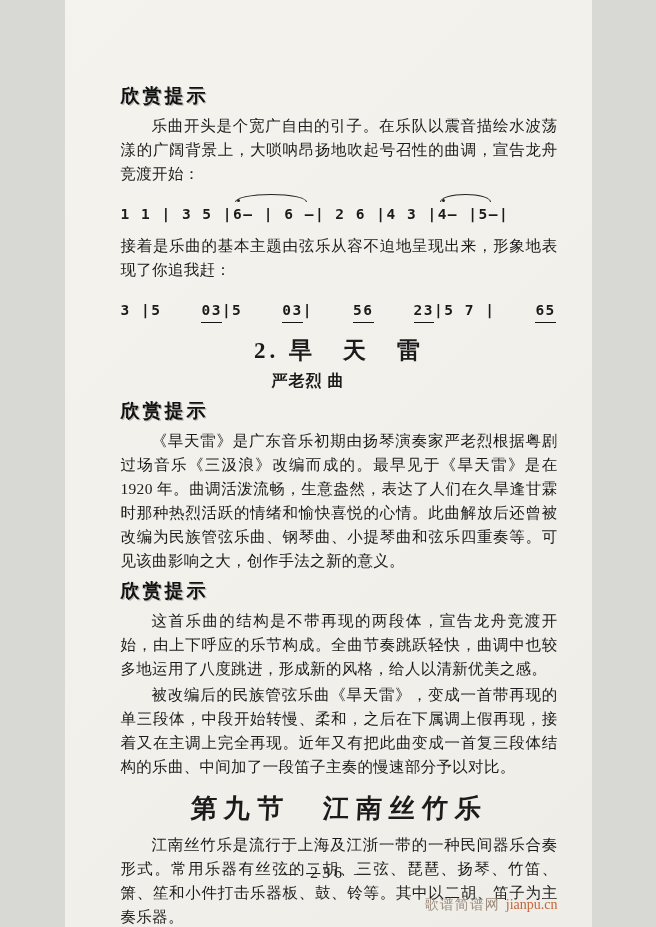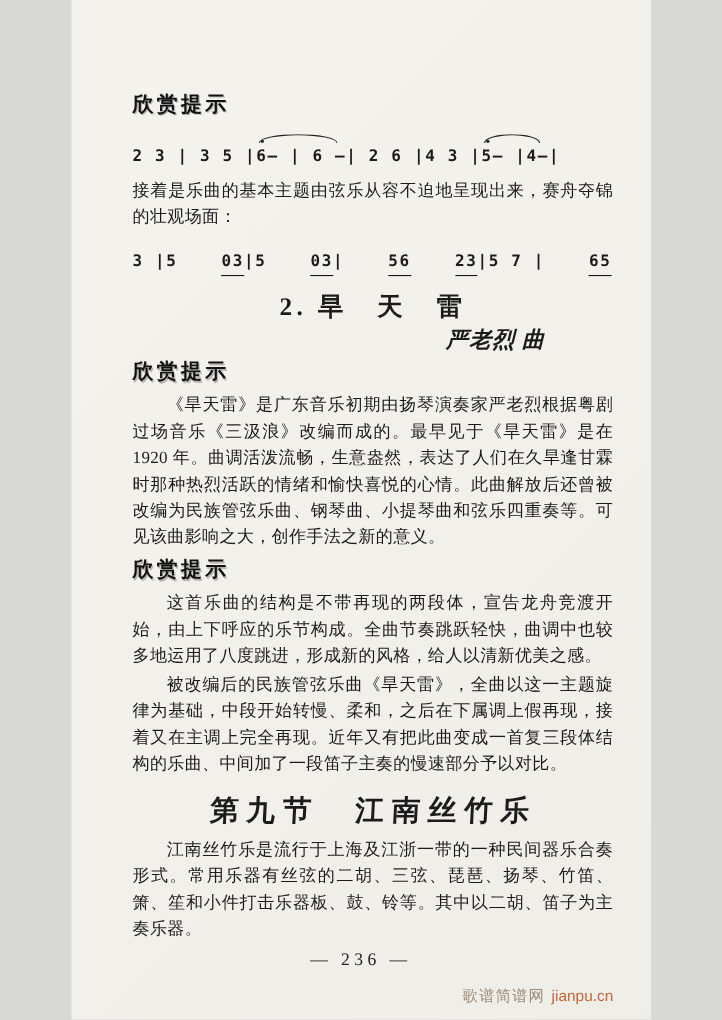--- a/index.html
+++ b/index.html
@@ -52,27 +52,26 @@
     background:#222;top:-3px;left:4px;
   }
   .piece-title{
     text-align:center;
     font-size:23px;
     font-weight:600;
     letter-spacing:4px;
     margin:16px 0 2px 0;
   }
   .composer{
-    text-align:right;
+    text-align:center;
     padding-right:62px;
-    font-size:20px;
+    font-size:16px;
     font-weight:600;
     letter-spacing:1px;
     margin:6px 0 2px 0;
-    font-style:italic;
   }
   .chapter-heading{
     text-align:center;
     font-size:26px;
     font-weight:700;
     letter-spacing:7px;
     margin:18px 0 12px 0;
     transform:skewX(-3deg);
   }
   .page-number{
@@ -82,53 +81,54 @@
     text-align:center;
     font-size:16px;
     letter-spacing:4px;
     color:#222;
   }
   .watermark{
     position:absolute;
     right:34px;
     bottom:10px;
     font-size:14px;
-    font-family:Liberation Sans, sans-serif;
+    font-family:Liberation Serif, serif;
   }
   .watermark .wm-cn{color:#9c8c7c;letter-spacing:1px;}
   .watermark .wm-en{color:#c4653a;margin-left:6px;}
 </style>
 </head>
 <body>
 
 <div class="page">
 
   <div class="black-header">欣赏提示</div>
 
+  <p class="body-para">乐曲开头是个宽广自由的引子。在乐队以震音描绘水波荡漾的广阔背景上，大唢呐昂扬地吹起号召性的曲调，宣告龙舟竞渡开始：</p>
 
-  <div class="jianpu"><span>2 3 | 3 5 | </span><span class="narc ndot">6— | 6 —</span><span> | 2 6 |4 3 |</span><span class="narc ndot">5—  |4—</span><span>  |</span></div>
+  <div class="jianpu"><span>1 1 | 3 5 | </span><span class="narc ndot">6— | 6 —</span><span> | 2 6 |4 3 |</span><span class="narc ndot">4—  |5—</span><span>  |</span></div>
 
-  <p class="body-para no-indent">接着是乐曲的基本主题由弦乐从容不迫地呈现出来，赛舟夺锦的壮观场面：</p>
+  <p class="body-para no-indent">接着是乐曲的基本主题由弦乐从容不迫地呈现出来，形象地表现了你追我赶：</p>
 
   <div class="jianpu"><span>3 |5 </span><span class="nu">03</span><span>|5 </span><span class="nu">03</span><span>|</span><span class="nu">56</span><span> </span><span class="nu">23</span><span>|5 7 |</span><span class="nu">65</span><span> </span><span class="nu">6</span><span>|</span><span class="nu">56</span><span> </span><span class="nu">43</span><span> |</span><span class="nu">26</span><span> </span><span class="nu">03</span><span>|5</span></div>
 
 
   <div class="piece-title">2. 旱　天　雷</div>
 
   <div class="composer">严老烈 曲</div>
 
   <div class="black-header">欣赏提示</div>
 
   <p class="body-para">《旱天雷》是广东音乐初期由扬琴演奏家严老烈根据粤剧过场音乐《三汲浪》改编而成的。最早见于《旱天雷》是在 1920 年。曲调活泼流畅，生意盎然，表达了人们在久旱逢甘霖时那种热烈活跃的情绪和愉快喜悦的心情。此曲解放后还曾被改编为民族管弦乐曲、钢琴曲、小提琴曲和弦乐四重奏等。可见该曲影响之大，创作手法之新的意义。</p>
 
   <div class="black-header">欣赏提示</div>
 
   <p class="body-para">这首乐曲的结构是不带再现的两段体，宣告龙舟竞渡开始，由上下呼应的乐节构成。全曲节奏跳跃轻快，曲调中也较多地运用了八度跳进，形成新的风格，给人以清新优美之感。</p>
 
-  <p class="body-para">被改编后的民族管弦乐曲《旱天雷》，全曲以这一主题旋律为基础，中段开始转慢、柔和，之后在下属调上假再现，接着又在主调上完全再现。近年又有把此曲变成一首复三段体结构的乐曲、中间加了一段笛子主奏的慢速部分予以对比。</p>
+  <p class="body-para">被改编后的民族管弦乐曲《旱天雷》，变成一首带再现的单三段体，中段开始转慢、柔和，之后在下属调上假再现，接着又在主调上完全再现。近年又有把此曲变成一首复三段体结构的乐曲、中间加了一段笛子主奏的慢速部分予以对比。</p>
 
   <div class="chapter-heading">第九节　江南丝竹乐</div>
 
   <p class="body-para">江南丝竹乐是流行于上海及江浙一带的一种民间器乐合奏形式。常用乐器有丝弦的二胡、三弦、琵琶、扬琴、竹笛、箫、笙和小件打击乐器板、鼓、铃等。其中以二胡、笛子为主奏乐器。</p>
 
   
 
   <div class="page-number">— 236 —</div>
 
   <div class="watermark">

